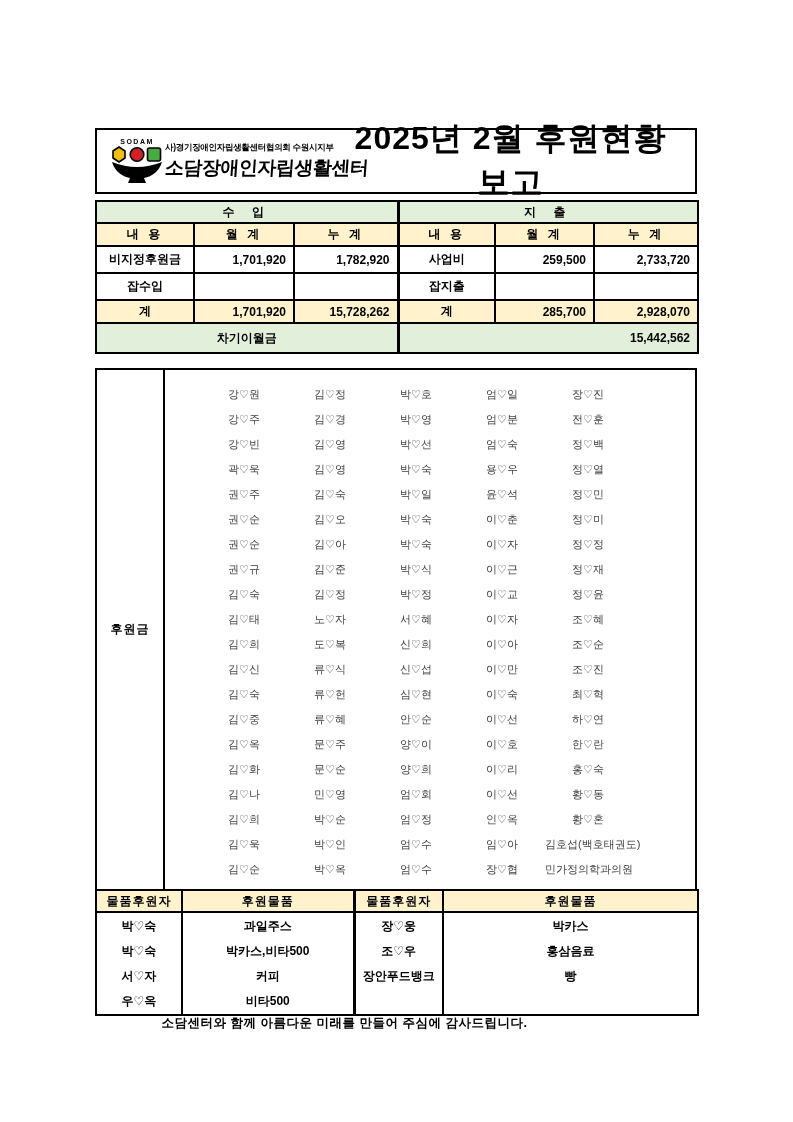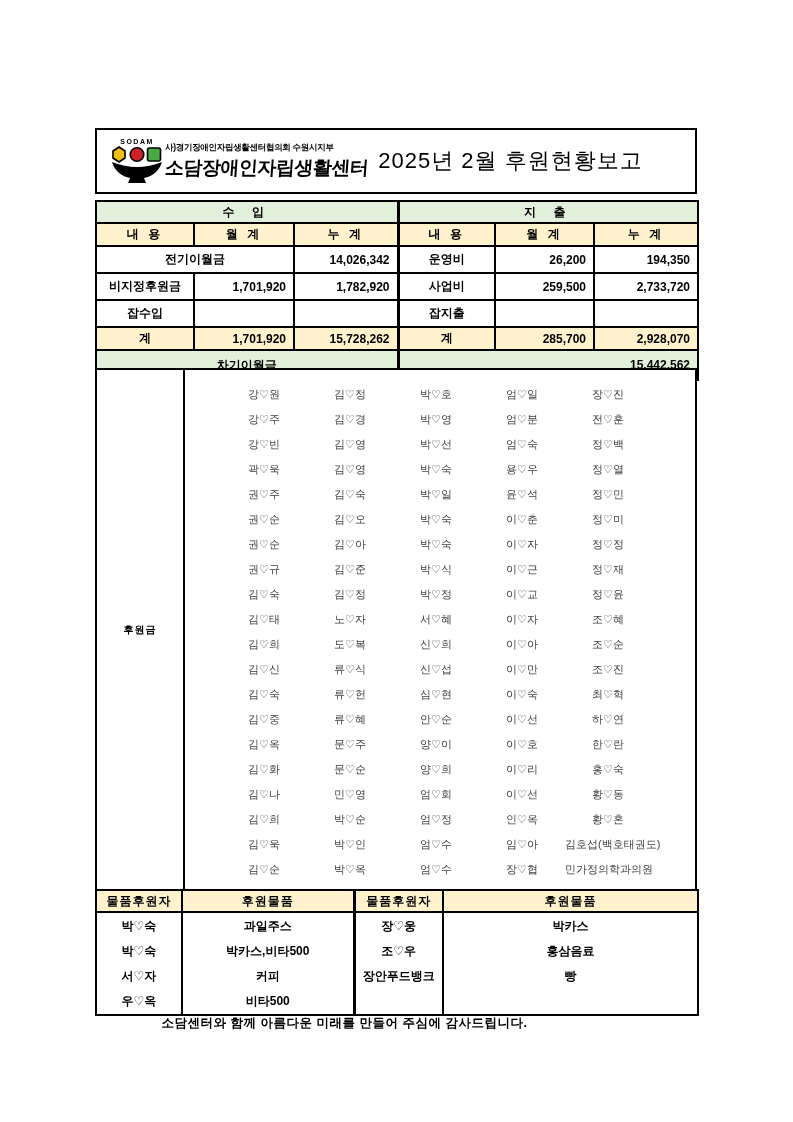--- a/index.html
+++ b/index.html
@@ -20,21 +20,21 @@
   .logo-block { display:flex; align-items:center; gap:1px; padding-left:13px; width:244px; }
   .logo-mark { display:flex; flex-direction:column; align-items:center; width:54px; }
   .sodam-text { font-size:7px; font-weight:bold; letter-spacing:1.5px; line-height:8px; }
   .logo-texts { display:flex; flex-direction:column; }
   .org-line { font-size:8.5px; font-weight:bold; letter-spacing:-0.3px; white-space:nowrap; }
   .center-name {
     font-size:19px; font-weight:bold; letter-spacing:-0.5px; white-space:nowrap;
     font-family:"DejaVu Serif","Liberation Serif",serif;
     transform:skewX(-4deg); margin-top:1px;
   }
-  .title-block { flex:1; text-align:center; font-size:22px; font-weight:normal; letter-spacing:1px; padding-right:15px; }
+  .title-block { flex:1; text-align:center; font-size:32px; font-weight:bold; letter-spacing:1px; padding-right:15px; }
 
   
   table { border-collapse:collapse; table-layout:fixed;padding-left:15px; }
   .summary { position:absolute; left:95px; top:200px; width:602px; }
   .summary td {
     border:2px solid #000; font-size:12px; font-weight:bold;
     text-align:center; padding:0 4px; overflow:hidden; white-space:nowrap;
   }
   .green  { background:#e2efda; }
   .yellow { background:#fff2cc; }
@@ -45,23 +45,23 @@
   .r-total td { height:23px; }
   .r-carry td { height:30px; }
   .hdiv { border-left:3px solid #000 !important; }
 
   
   .donor-box {
     position:absolute; left:95px; top:368px; width:602px; height:523px;
     border:2px solid #000; display:flex; background:#fff;
   }
   .donor-label {
-    width:88px; border-right:2px solid #000; display:flex;
+    width:68px; border-right:2px solid #000; display:flex;
     align-items:center; justify-content:center;
-    font-size:10px; font-weight:bold; letter-spacing:1px;
+    font-size:12px; font-weight:bold; letter-spacing:1px;
   }
   .donor-grid { flex:1; padding-top:12px; }
   .donor-row { display:grid; grid-template-columns:repeat(5,86px); height:25px; align-items:center;margin-left:36px; }
   .donor-name {
     text-align:center; font-size:11px; color:#3f3f3f; white-space:nowrap;
     letter-spacing:0; overflow:visible;
   }
 
   
   .items { position:absolute; left:95px; top:889px; width:602px; }
@@ -115,27 +115,20 @@
       <td colspan="3" class="green sec-head">수 입</td>
       <td colspan="3" class="green sec-head hdiv">지 출</td>
     </tr>
     <tr>
       <td class="yellow sub-head">내 용</td>
       <td class="yellow sub-head">월 계</td>
       <td class="yellow sub-head">누 계</td>
       <td class="yellow sub-head hdiv">내 용</td>
       <td class="yellow sub-head">월 계</td>
       <td class="yellow sub-head">누 계</td>
-    </tr>
-    <tr class="r-data">
-      <td colspan="2">전기이월금</td>
-      <td class="num">14,026,342</td>
-      <td class="hdiv">운영비</td>
-      <td class="num">26,200</td>
-      <td class="num">194,350</td>
     </tr>
     <tr class="r-data">
       <td>비지정후원금</td>
       <td class="num">1,701,920</td>
       <td class="num">1,782,920</td>
       <td class="hdiv">사업비</td>
       <td class="num">259,500</td>
       <td class="num">2,733,720</td>
     </tr>
     <tr class="r-data">

